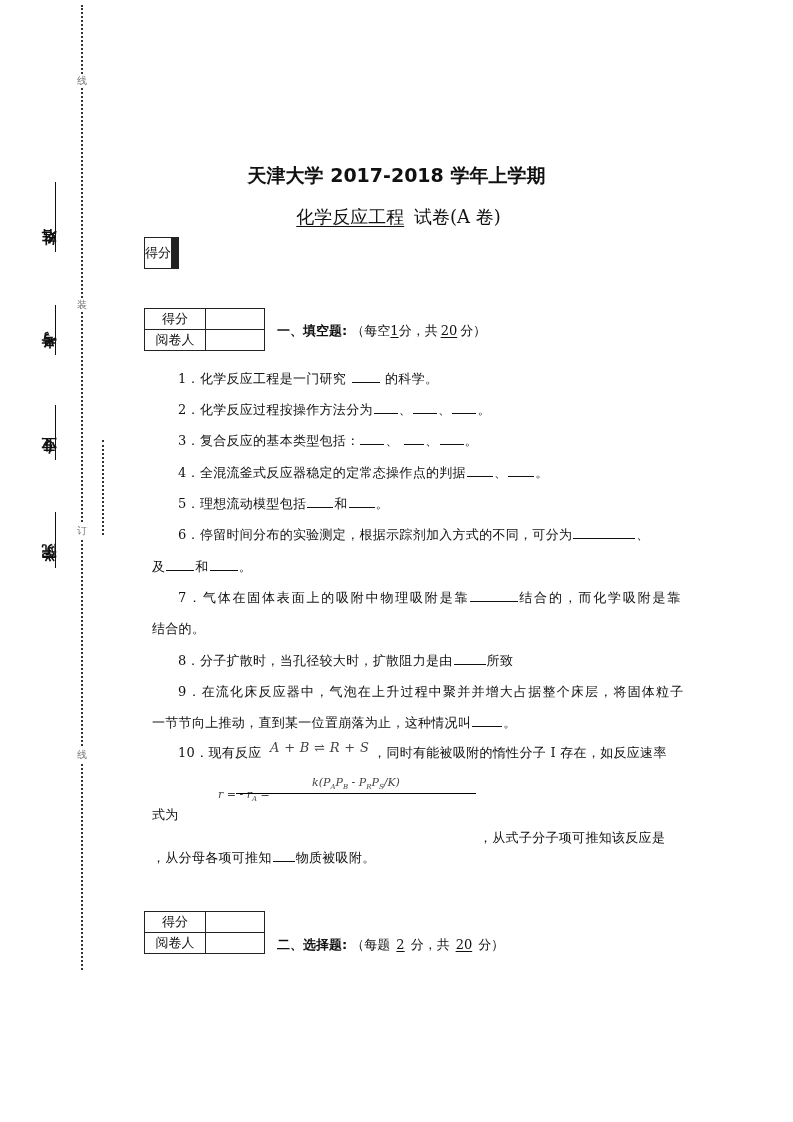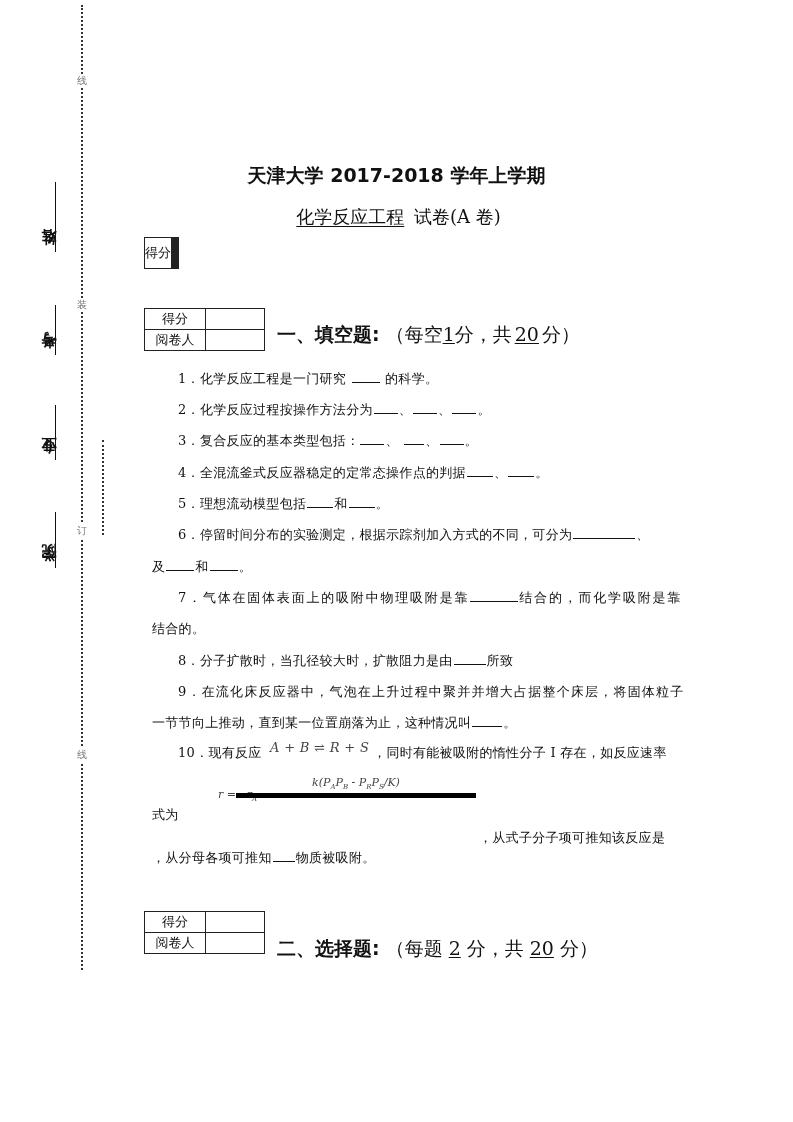--- a/index.html
+++ b/index.html
@@ -21,30 +21,30 @@
       font-family: "DejaVu Sans", "Liberation Sans", sans-serif; font-weight: bold; font-size: 19px; }
     .subtitle { position: absolute; left: 0; width: 793px; top: 205px; text-align: center; font-size: 18px; }
     .subtitle .course { text-decoration: underline; text-underline-offset: 3px; padding: 0 4px; }
 
     table.score { position: absolute; left: 144px; top: 237px; border-collapse: collapse; font-size: 13px; }
     table.score td { border: 1px solid #222; text-align: center; height: 30px; padding: 0; }
 
     table.grader { position: absolute; border-collapse: collapse; font-size: 13px; }
     table.grader td { border: 1px solid #222; text-align: center; height: 20px; padding: 0; }
 
-    .section-head { position: absolute; font-size: 19px; }
+    .section-head { position: absolute; font-size: 13px; }
     .section-head b { font-family: "DejaVu Sans", "Liberation Sans", sans-serif; font-weight: bold; }
     .u { text-decoration: underline; text-underline-offset: 2px; }
 
     .q { position: absolute; font-size: 13px; white-space: nowrap; letter-spacing: 0.3px; }
     .blank { display: inline-block; border-bottom: 1px solid #111; height: 12px; vertical-align: baseline; margin: 0 1px; }
 
     .math { font-family: "DejaVu Serif", "Liberation Serif", serif; font-style: italic; color: #444; }
     .frac { position: absolute; font-size: 11px; }
-    .frac .num { text-align: center; border-bottom: 5px solid #000000; padding-bottom: 2px; }
+    .frac .num { text-align: center; border-bottom: 1px solid #000000; padding-bottom: 2px; }
     .frac .den { text-align: center; padding-top: 2px; }
     sub { font-size: 7px; }
     sup { font-size: 8px; }
   </style>
 </head>
 <body>
 
 <div>
   <div class="dotline" style="left:81px; top:5px; height:965px;"></div>
   <div class="dotline" style="left:102px; top:440px; height:95px;"></div>

